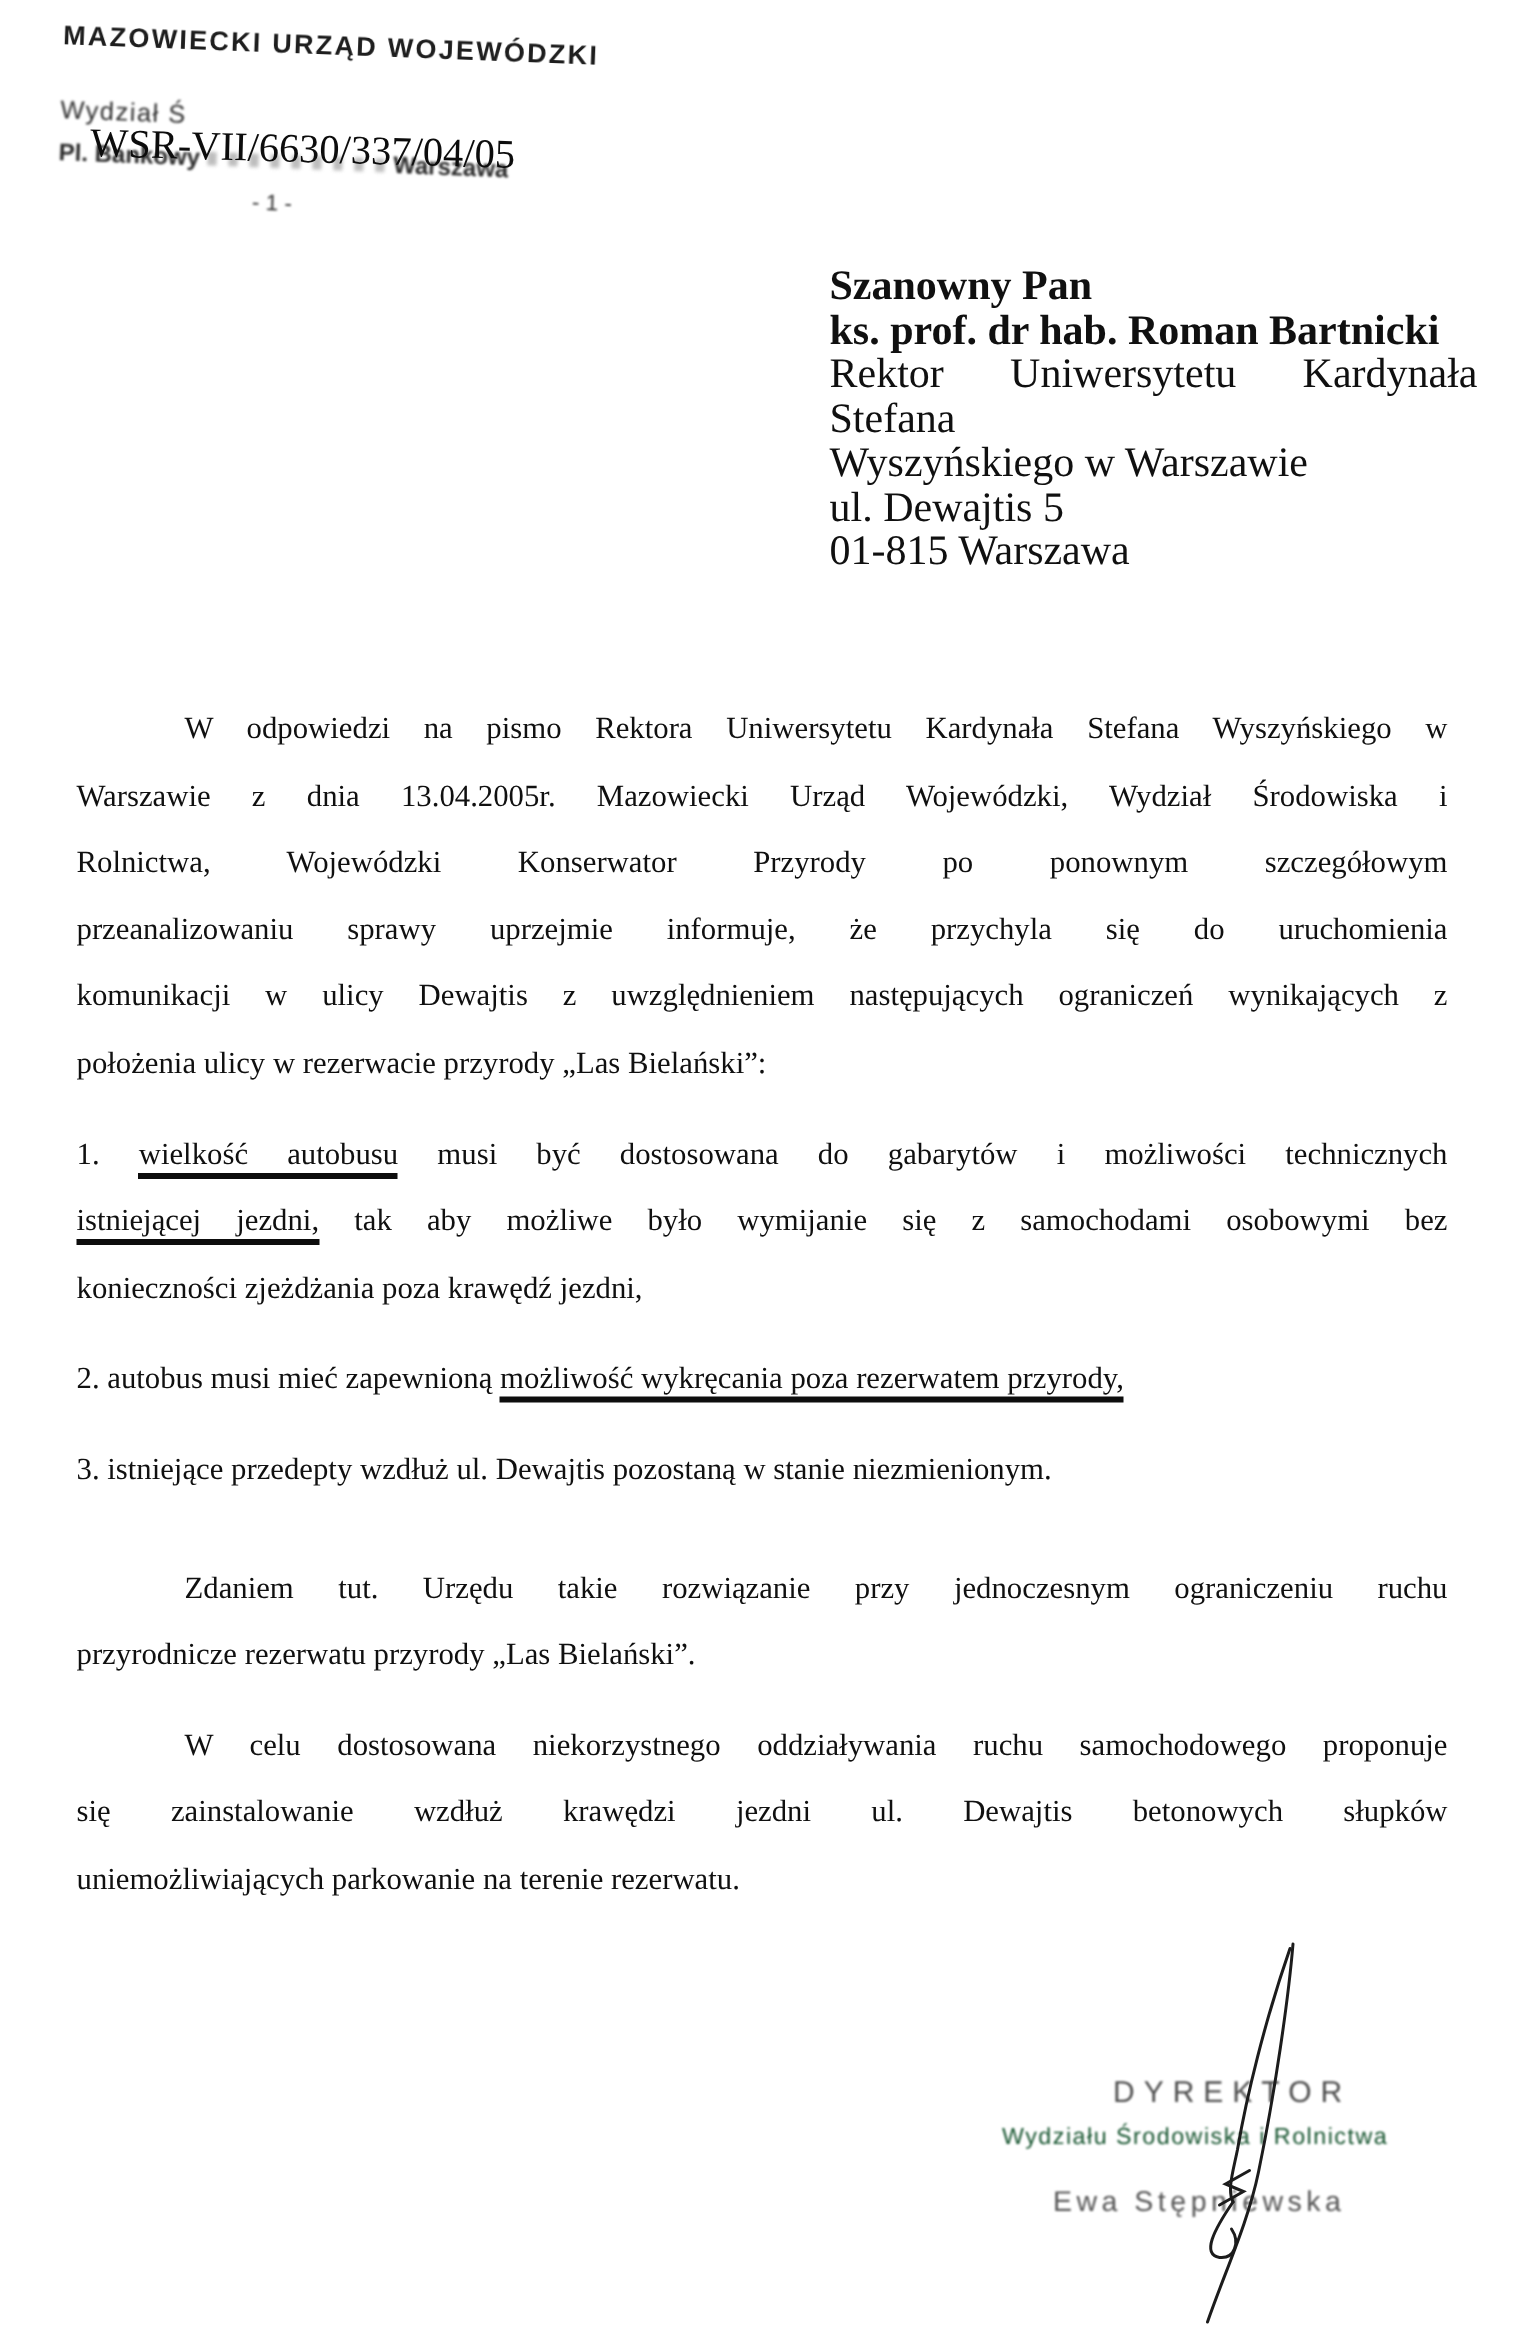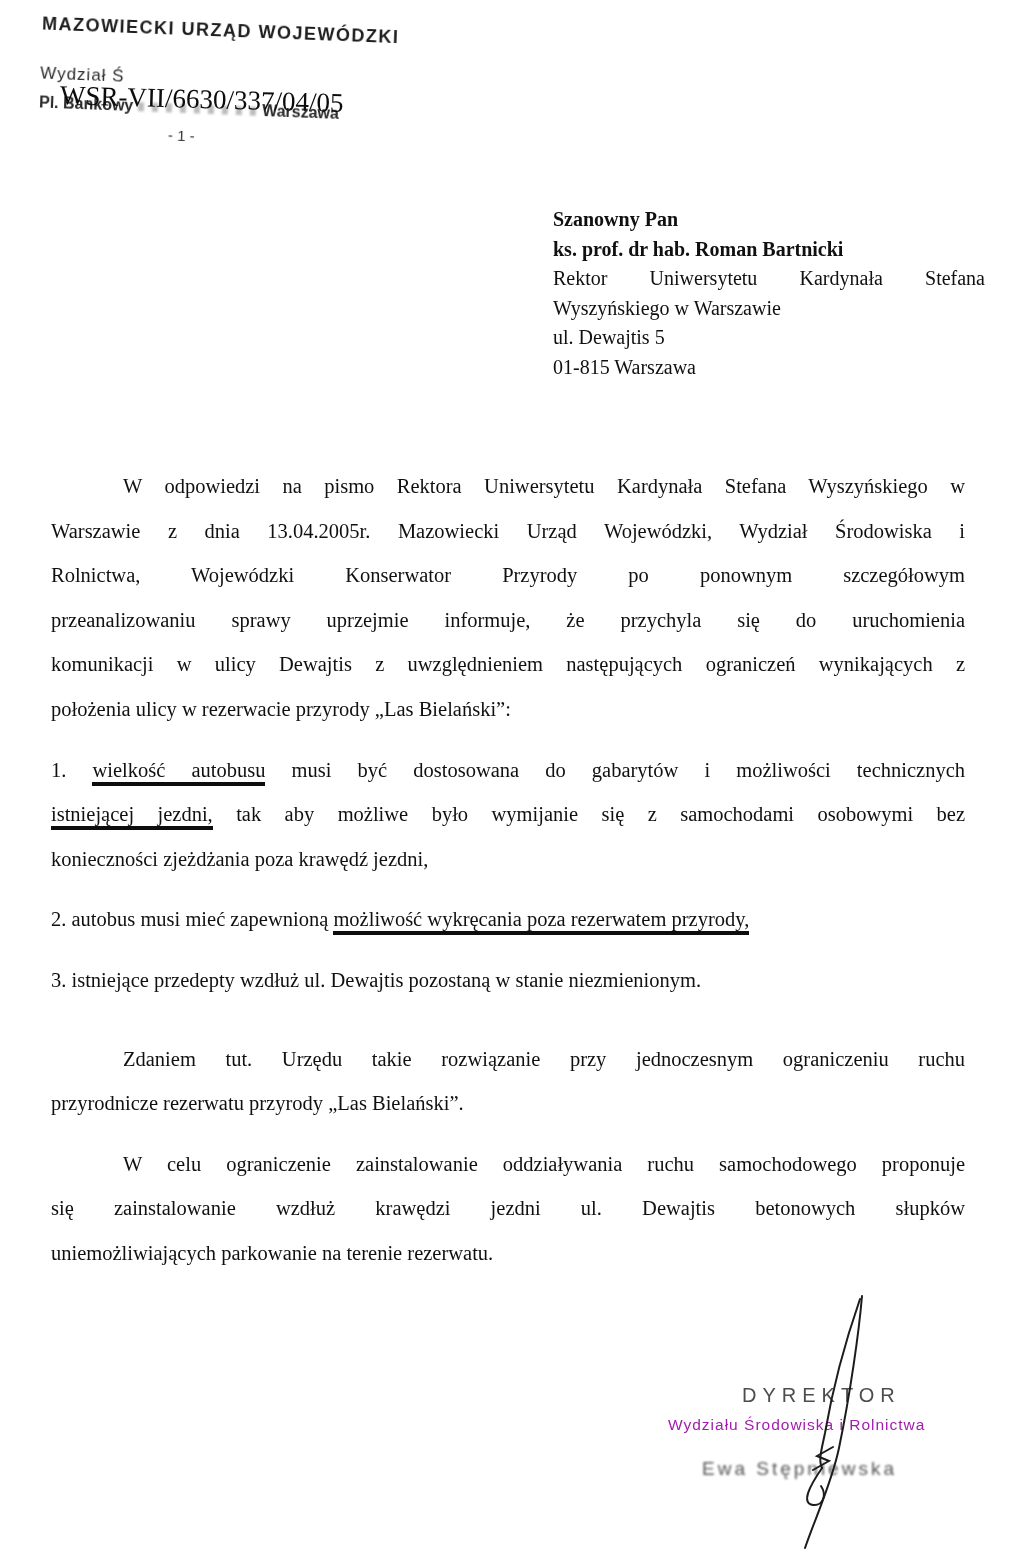--- a/index.html
+++ b/index.html
@@ -52,22 +52,22 @@
     white-space:nowrap;
   }
 
   .dateline{
     position:absolute;left:653px;top:88px;
     font-size:23px;white-space:nowrap;
   }
 
   
   .recipient{
-    position:absolute;left:553px;top:205px;width:432px;
-    font-size:20px;line-height:29.5px;
+    position:absolute;left:553px;top:176px;width:432px;
+    font-size:28px;line-height:29.5px;
   }
   .recipient-line{text-align:left;}
   .recipient-line.bold{font-weight:bold;}
   .recipient-line.justify{text-align:justify;text-align-last:justify;}
 
   
   .body{
     position:absolute;left:35px;top:448px;width:946px;
     font-size:20.5px;line-height:44.6px;
   }
@@ -84,21 +84,21 @@
   
   .sig-title{
     position:absolute;left:742px;top:1384px;width:200px;
     font-family:"Liberation Sans", sans-serif;
     font-size:20px;letter-spacing:6px;color:#4d4d4d;
     filter:blur(0.6px);white-space:nowrap;
   }
   .sig-dept{
     position:absolute;left:668px;top:1416px;width:280px;
     font-family:"Liberation Sans", sans-serif;
-    font-size:15.5px;letter-spacing:1px;color:#a21caf;
+    font-size:15.5px;letter-spacing:1px;color:#14532d;
     filter:blur(0.7px);white-space:nowrap;
   }
   .sig-name{
     position:absolute;left:702px;top:1458px;width:220px;
     font-family:"Liberation Sans", sans-serif;
     font-size:19px;letter-spacing:3px;color:#555;
     filter:blur(0.8px);white-space:nowrap;
   }
   .sig-stroke{position:absolute;left:770px;top:1290px;}
 </style>
@@ -148,21 +148,21 @@
         <div class="body-line last"><span>2. autobus musi mieć zapewnioną </span><span class="u">możliwość wykręcania poza rezerwatem przyrody,</span></div>
       </div>
       <div class="block">
         <div class="body-line last"><span>3. istniejące przedepty wzdłuż ul. Dewajtis pozostaną w stanie niezmienionym.</span></div>
       </div>
       <div class="block gap-before">
         <div class="body-line indent"><span>Zdaniem tut. Urzędu takie rozwiązanie przy jednoczesnym ograniczeniu ruchu</span></div>
         <div class="body-line last"><span>przyrodnicze rezerwatu przyrody „Las Bielański”.</span></div>
       </div>
       <div class="block">
-        <div class="body-line indent"><span>W celu ograniczenie zainstalowanie oddziaływania ruchu samochodowego proponuje</span></div>
+        <div class="body-line indent"><span>W celu dostosowana niekorzystnego oddziaływania ruchu samochodowego proponuje</span></div>
         <div class="body-line"><span>się zainstalowanie wzdłuż krawędzi jezdni ul. Dewajtis betonowych słupków</span></div>
         <div class="body-line last"><span>uniemożliwiających parkowanie na terenie rezerwatu.</span></div>
       </div>
     </div>
 
   <div class="sig-title">DYREKTOR</div>
   <div class="sig-dept">Wydziału Środowiska i Rolnictwa</div>
   <div class="sig-name">Ewa Stępniewska</div>
 
   <svg class="sig-stroke" width="140" height="262" viewBox="0 0 140 262">

